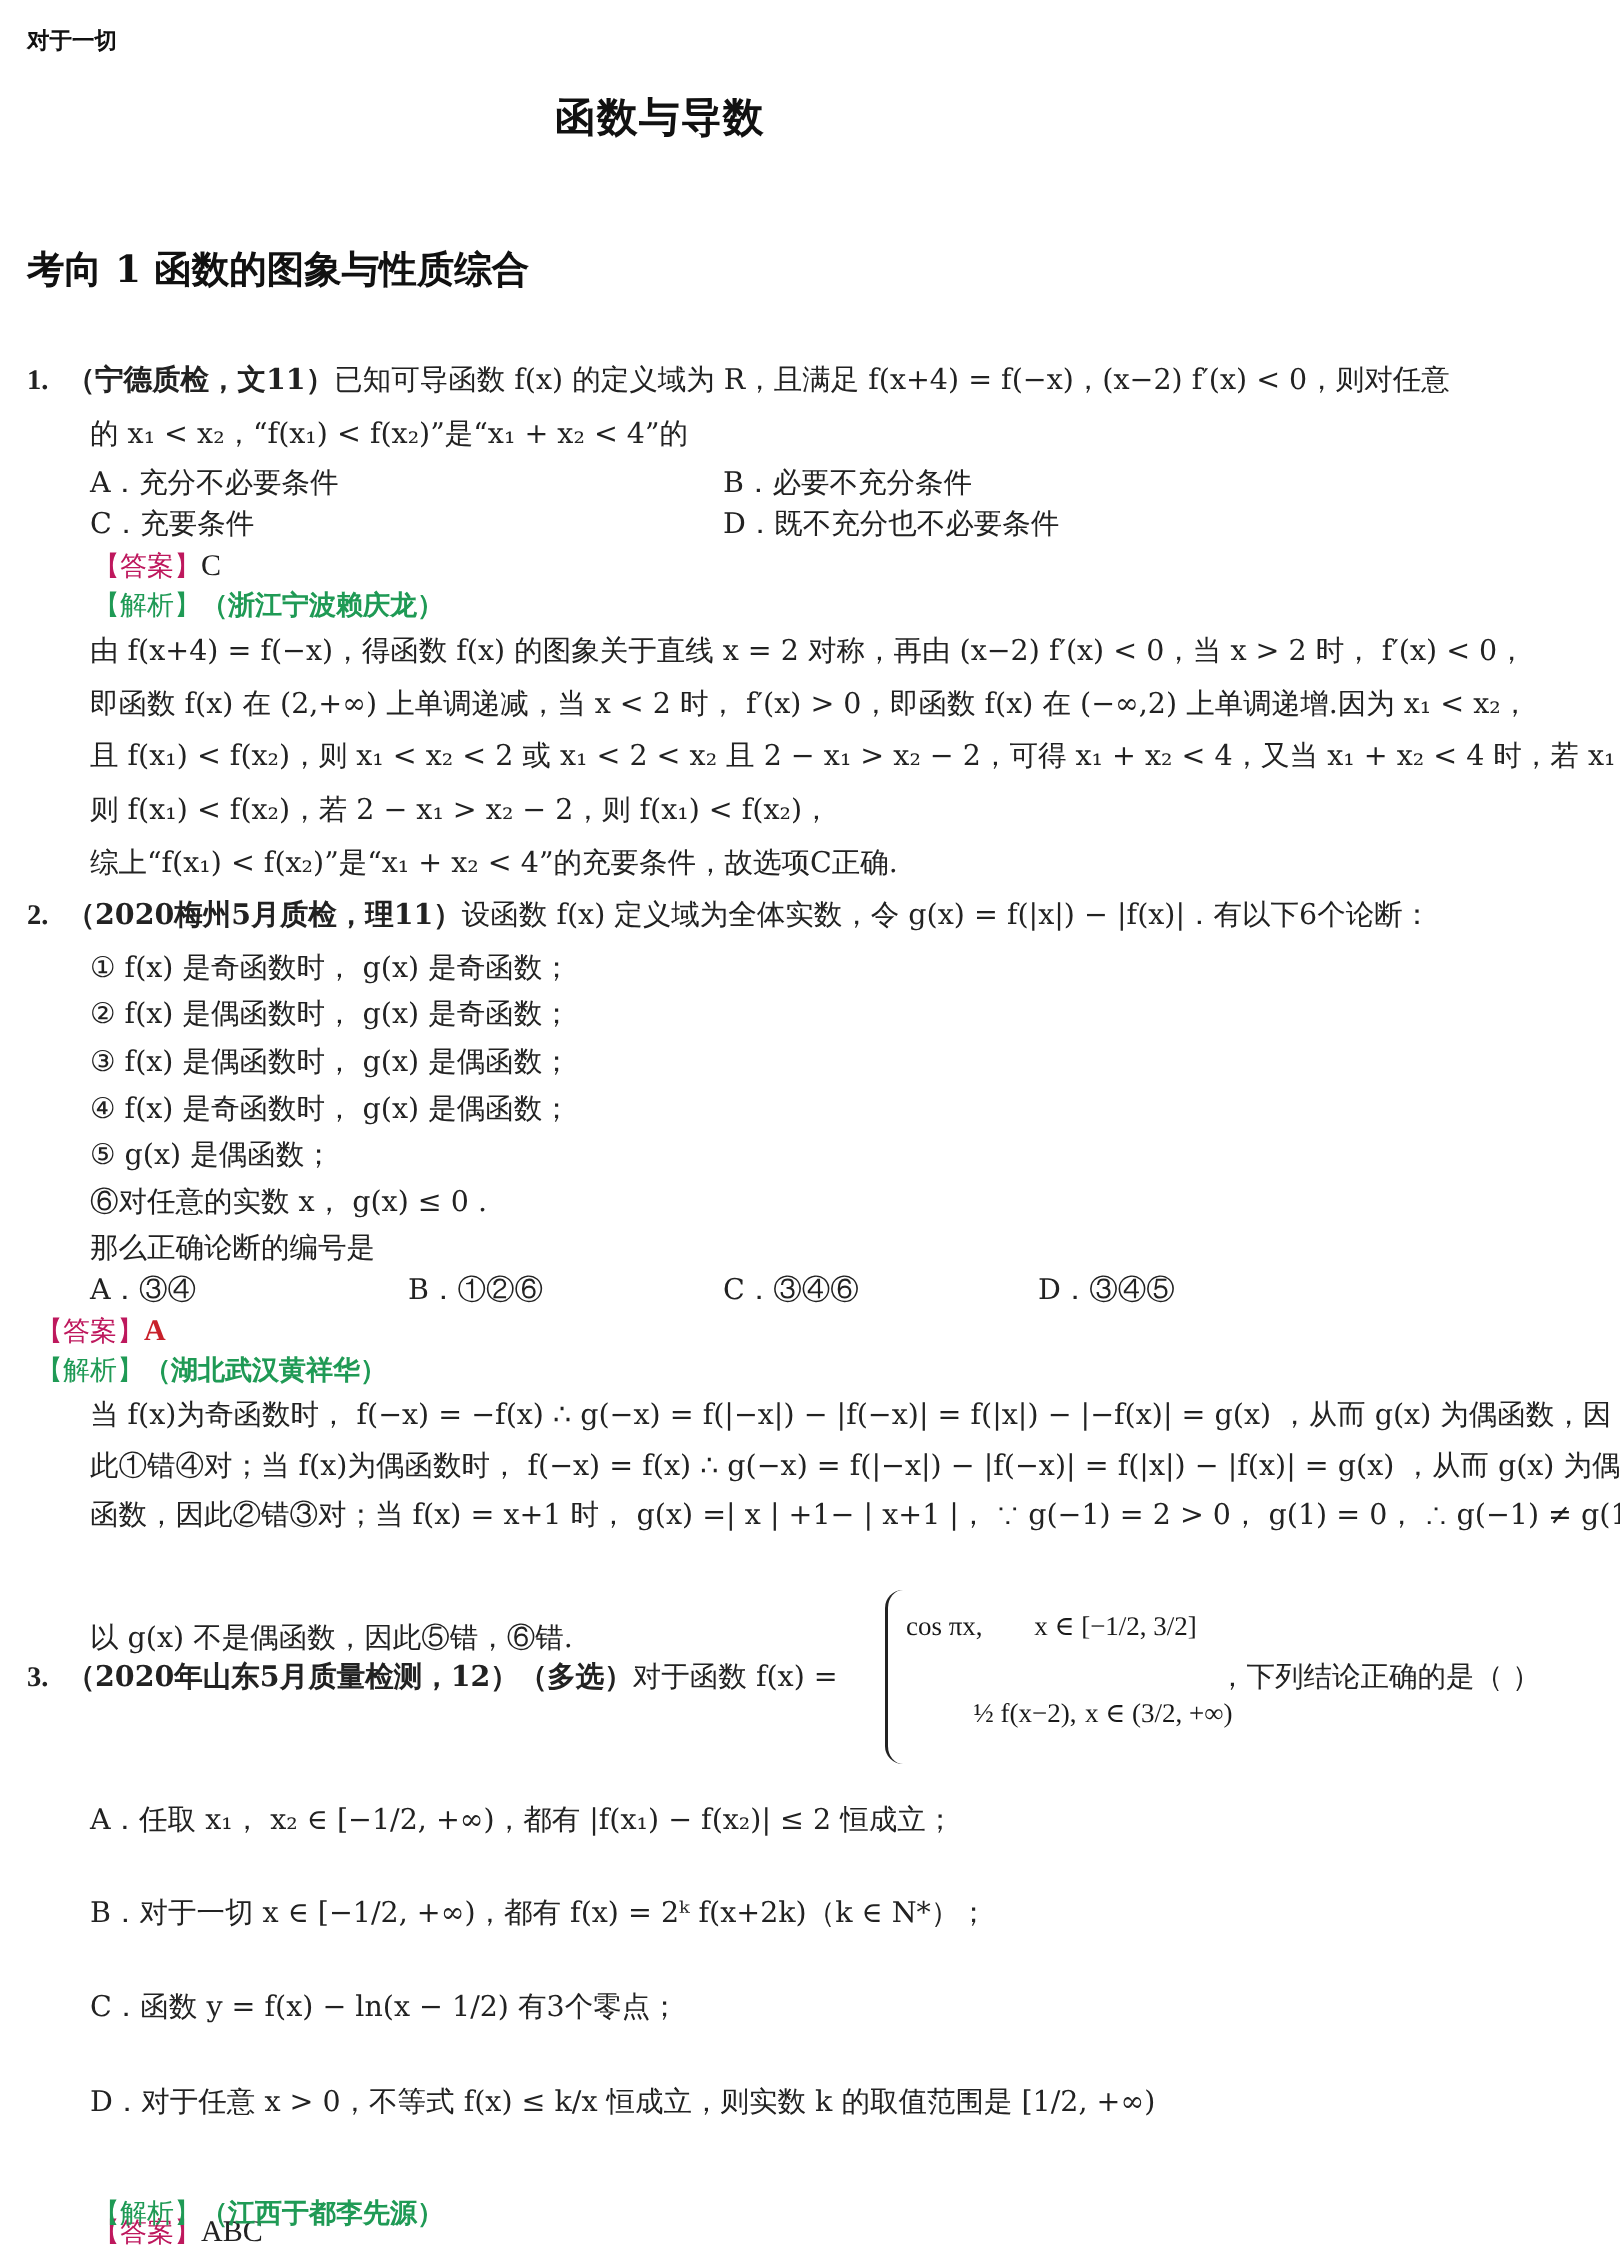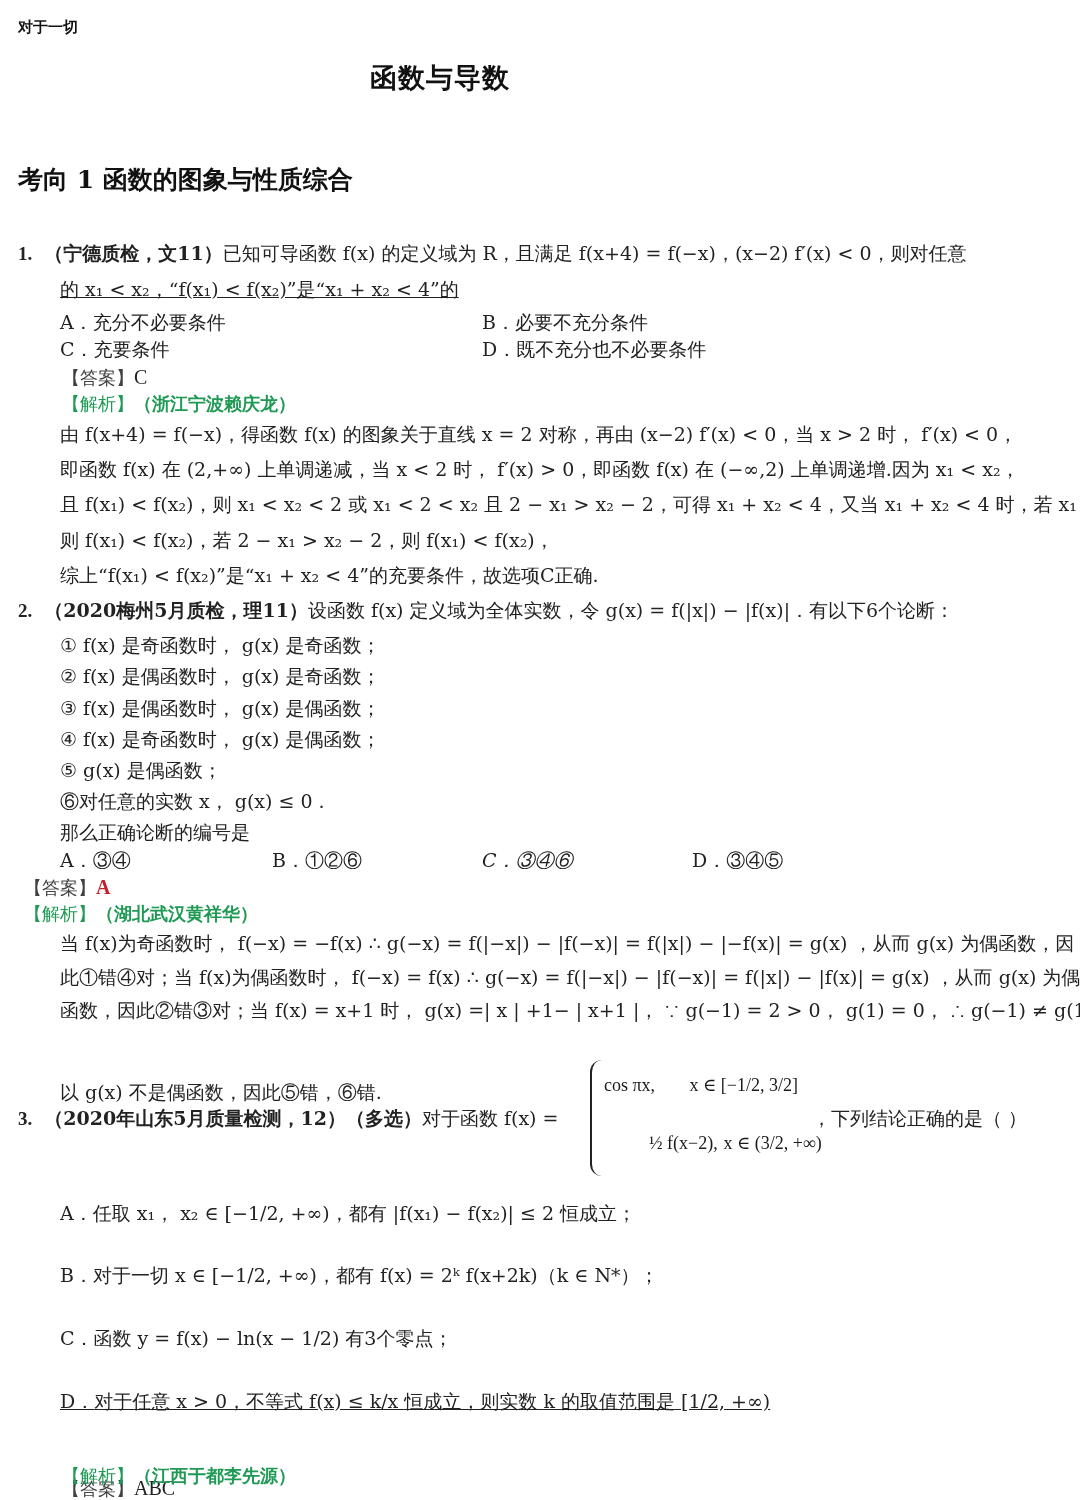--- a/index.html
+++ b/index.html
@@ -23,21 +23,21 @@
       font-family: "DejaVu Serif", "Liberation Serif", serif;
       font-weight: bold; font-size: 25px; color: #111;
     }
     .line {
       position: absolute; font-size: 19px; line-height: 26px; white-space: nowrap;
       color: #222;
     }
     .qnum { font-weight: bold; font-family: "Liberation Serif", serif; }
     .src { font-weight: bold; }
     .mn { font-family: "Liberation Serif", "DejaVu Serif", serif; }
-    .ans-label { color: #404040; font-family: "DejaVu Sans", "Liberation Sans", sans-serif; font-size: 18px; }
+    .ans-label { color: #be185d; font-family: "DejaVu Sans", "Liberation Sans", sans-serif; font-size: 18px; }
     .ans-val { color: #222; font-family: "Liberation Serif", serif; font-size: 20px; }
     .ans-val.bold { font-weight: bold; color: #c8202a; }
     .ana-label { color: #1f9a55; font-family: "DejaVu Sans", "Liberation Sans", sans-serif; font-size: 18px; }
     .ana-src { color: #1f9a55; font-weight: bold; font-size: 18px; }
     .piecewise {
       position: absolute; left: 590px; top: 1060px; width: 220px; height: 120px;
     }
     .pw-brace {
       position: absolute; left: 0; top: 0; width: 12px; height: 116px;
       border-left: 2px solid #222; border-radius: 12px 0 0 12px;
@@ -48,21 +48,21 @@
 <body>
 
 <div class="corner-label">对于一切</div>
 <div class="doc-title">函数与导数</div>
 <div class="section-title">考向 1  函数的图象与性质综合</div>
 
 <div>
   <div class="line" style="left:18px; top:240px;">
     <span class="qnum">1.</span>&nbsp;&nbsp;<span class="src">（宁德质检，文11）</span><span>已知可导函数 f(x) 的定义域为 R，且满足 f(x+4) = f(−x)，(x−2) f′(x) &lt; 0，则对任意</span>
   </div>
-  <div class="line" style="left:60px; top:276px;text-decoration:underline;">的 x₁ &lt; x₂，“f(x₁) &lt; f(x₂)”是“x₁ + x₂ &lt; 4”的</div>
+  <div class="line" style="left:60px; top:276px;">的 x₁ &lt; x₂，“f(x₁) &lt; f(x₂)”是“x₁ + x₂ &lt; 4”的</div>
 
   <div class="line" style="left:60px; top:309px;"><span>A．</span><span>充分不必要条件</span></div>
   <div class="line" style="left:482px; top:309px;"><span>B．</span><span>必要不充分条件</span></div>
   <div class="line" style="left:60px; top:336px;"><span>C．</span><span>充要条件</span></div>
   <div class="line" style="left:482px; top:336px;"><span>D．</span><span>既不充分也不必要条件</span></div>
 
   <div class="line" style="left:62px; top:364px;">
     <span class="ans-label">【答案】</span><span class="ans-val">C</span>
   </div>
   <div class="line" style="left:62px; top:390px;">
@@ -83,21 +83,21 @@
   <div class="line" style="left:60px; top:632px;">① f(x) 是奇函数时， g(x) 是奇函数；</div>
   <div class="line" style="left:60px; top:663px;">② f(x) 是偶函数时， g(x) 是奇函数；</div>
   <div class="line" style="left:60px; top:695px;">③ f(x) 是偶函数时， g(x) 是偶函数；</div>
   <div class="line" style="left:60px; top:726px;">④ f(x) 是奇函数时， g(x) 是偶函数；</div>
   <div class="line" style="left:60px; top:757px;">⑤ g(x) 是偶函数；</div>
   <div class="line" style="left:60px; top:788px;">⑥对任意的实数 x， g(x) ≤ 0 .</div>
   <div class="line" style="left:60px; top:819px;">那么正确论断的编号是</div>
 
   <div class="line" style="left:60px; top:847px;"><span>A．</span><span>③④</span></div>
   <div class="line" style="left:272px; top:847px;"><span>B．</span><span>①②⑥</span></div>
-  <div class="line" style="left:482px; top:847px;font-style:italic;"><span>C．</span><span>③④⑥</span></div>
+  <div class="line" style="left:482px; top:847px;"><span>C．</span><span>③④⑥</span></div>
   <div class="line" style="left:692px; top:847px;"><span>D．</span><span>③④⑤</span></div>
 
   <div class="line" style="left:24px; top:874px;">
     <span class="ans-label">【答案】</span><span class="ans-val bold">A</span>
   </div>
   <div class="line" style="left:24px; top:900px;">
     <span class="ana-label">【解析】</span><span class="ana-src">（湖北武汉黄祥华）</span>
   </div>
 
   <div class="line" style="left:60px; top:930px;">当 f(x)为奇函数时， f(−x) = −f(x) ∴ g(−x) = f(|−x|) − |f(−x)| = f(|x|) − |−f(x)| = g(x) ，从而 g(x) 为偶函数，因</div>
@@ -118,21 +118,21 @@
     </div>
     <div class="pw-row" style="top:72px;margin-left:45px;">
       <span class="mn">½ f(x−2),</span>&nbsp;<span class="mn">x ∈ (3/2, +∞)</span>
     </div>
   </div>
   <div class="line" style="left:812px; top:1105px;">，下列结论正确的是（    ）</div>
 
   <div class="line" style="left:60px; top:1200px;"><span>A．</span><span>任取 x₁， x₂ ∈ [−1/2, +∞)，都有 |f(x₁) − f(x₂)| ≤ 2 恒成立；</span></div>
   <div class="line" style="left:60px; top:1262px;"><span>B．</span><span>对于一切 x ∈ [−1/2, +∞)，都有 f(x) = 2ᵏ f(x+2k)（k ∈ N*）；</span></div>
   <div class="line" style="left:60px; top:1325px;"><span>C．</span><span>函数 y = f(x) − ln(x − 1/2) 有3个零点；</span></div>
-  <div class="line" style="left:60px; top:1388px;text-decoration:underline;"><span>D．</span><span>对于任意 x &gt; 0，不等式 f(x) ≤ k/x 恒成立，则实数 k 的取值范围是 [1/2, +∞)</span></div>
+  <div class="line" style="left:60px; top:1388px;"><span>D．</span><span>对于任意 x &gt; 0，不等式 f(x) ≤ k/x 恒成立，则实数 k 的取值范围是 [1/2, +∞)</span></div>
 
   <div class="line" style="left:62px; top:1435px;margin-top:40px;">
     <span class="ans-label">【答案】</span><span class="ans-val">ABC</span>
   </div>
   <div class="line" style="left:62px; top:1462px;">
     <span class="ana-label">【解析】</span><span class="ana-src">（江西于都李先源）</span>
   </div>
 </div>
 
 </body></html>

